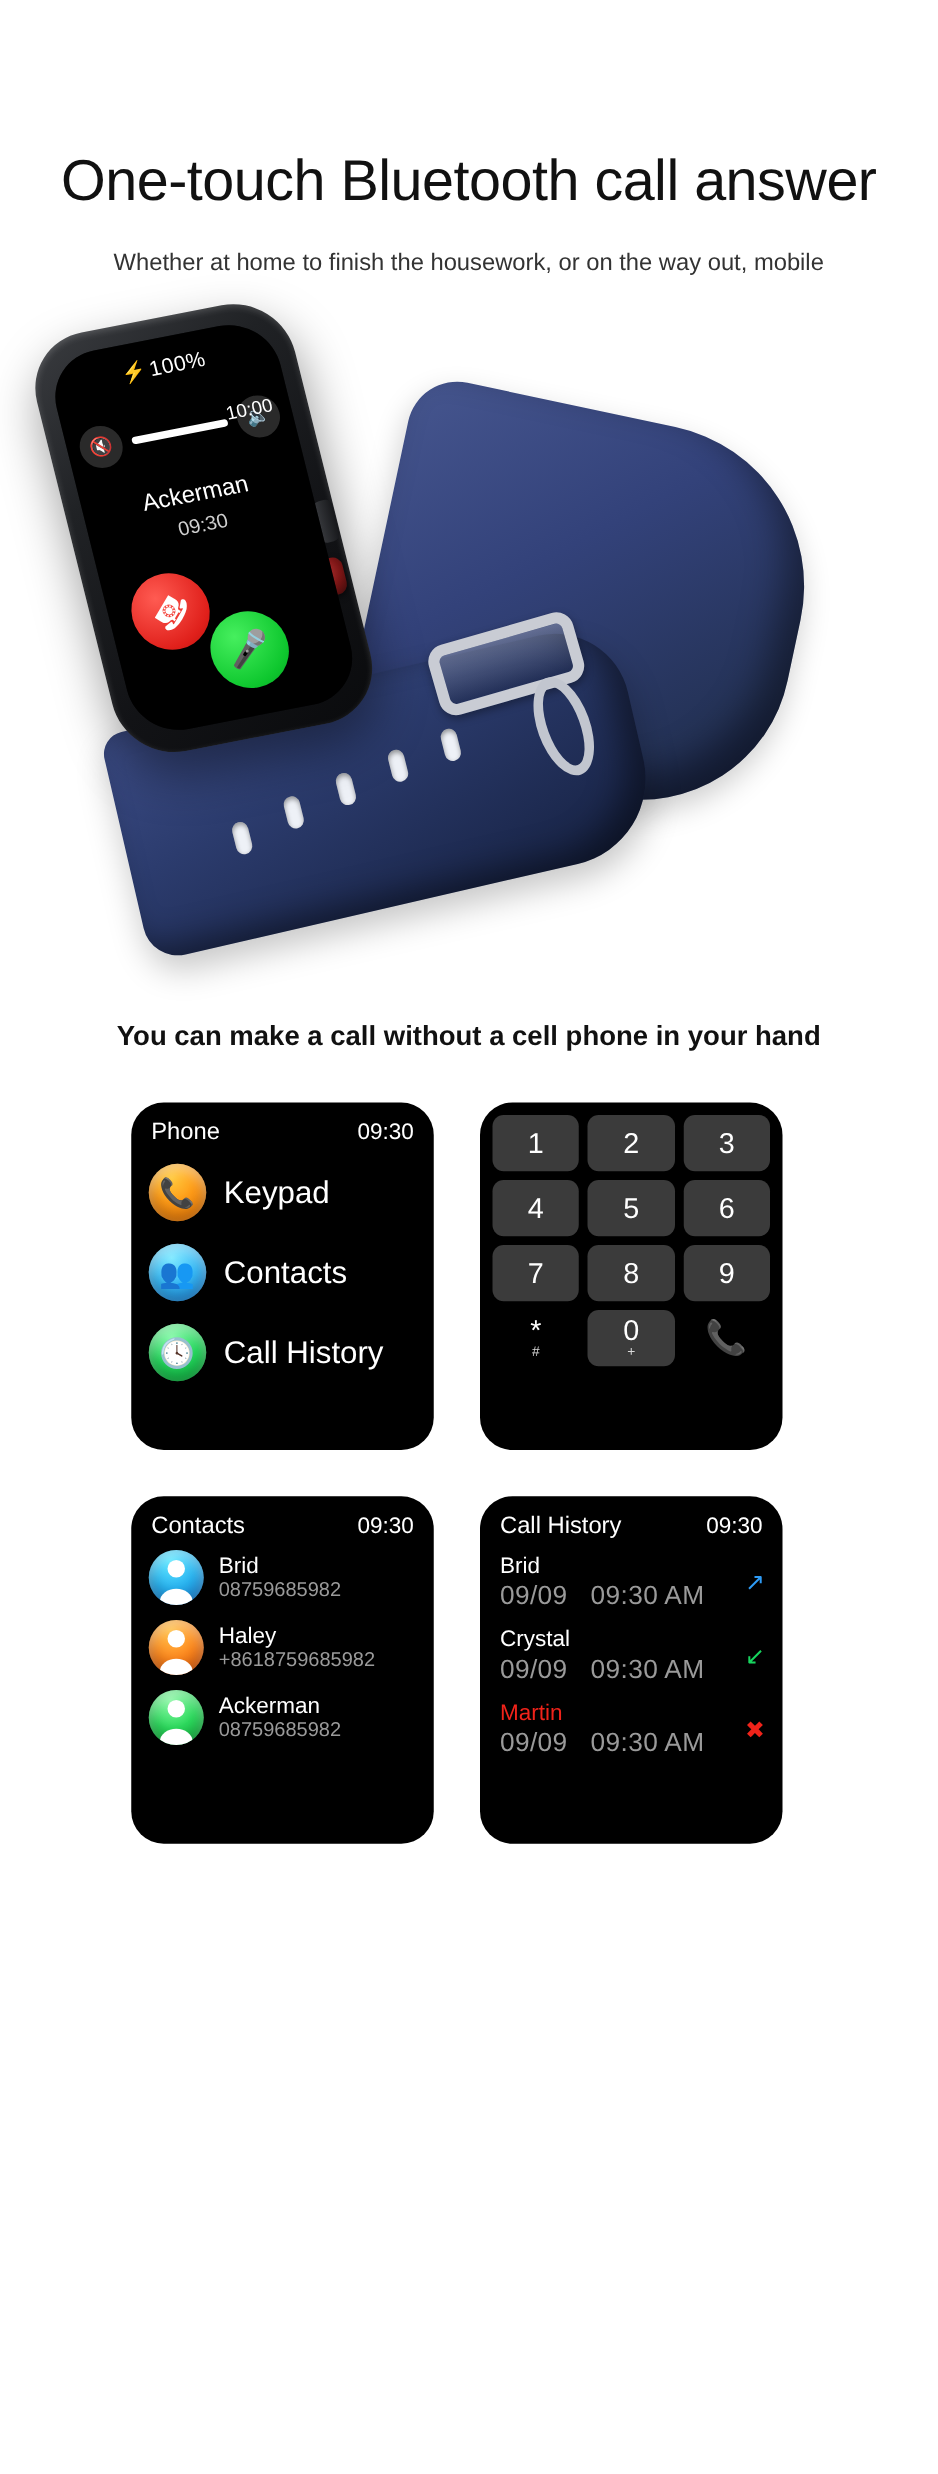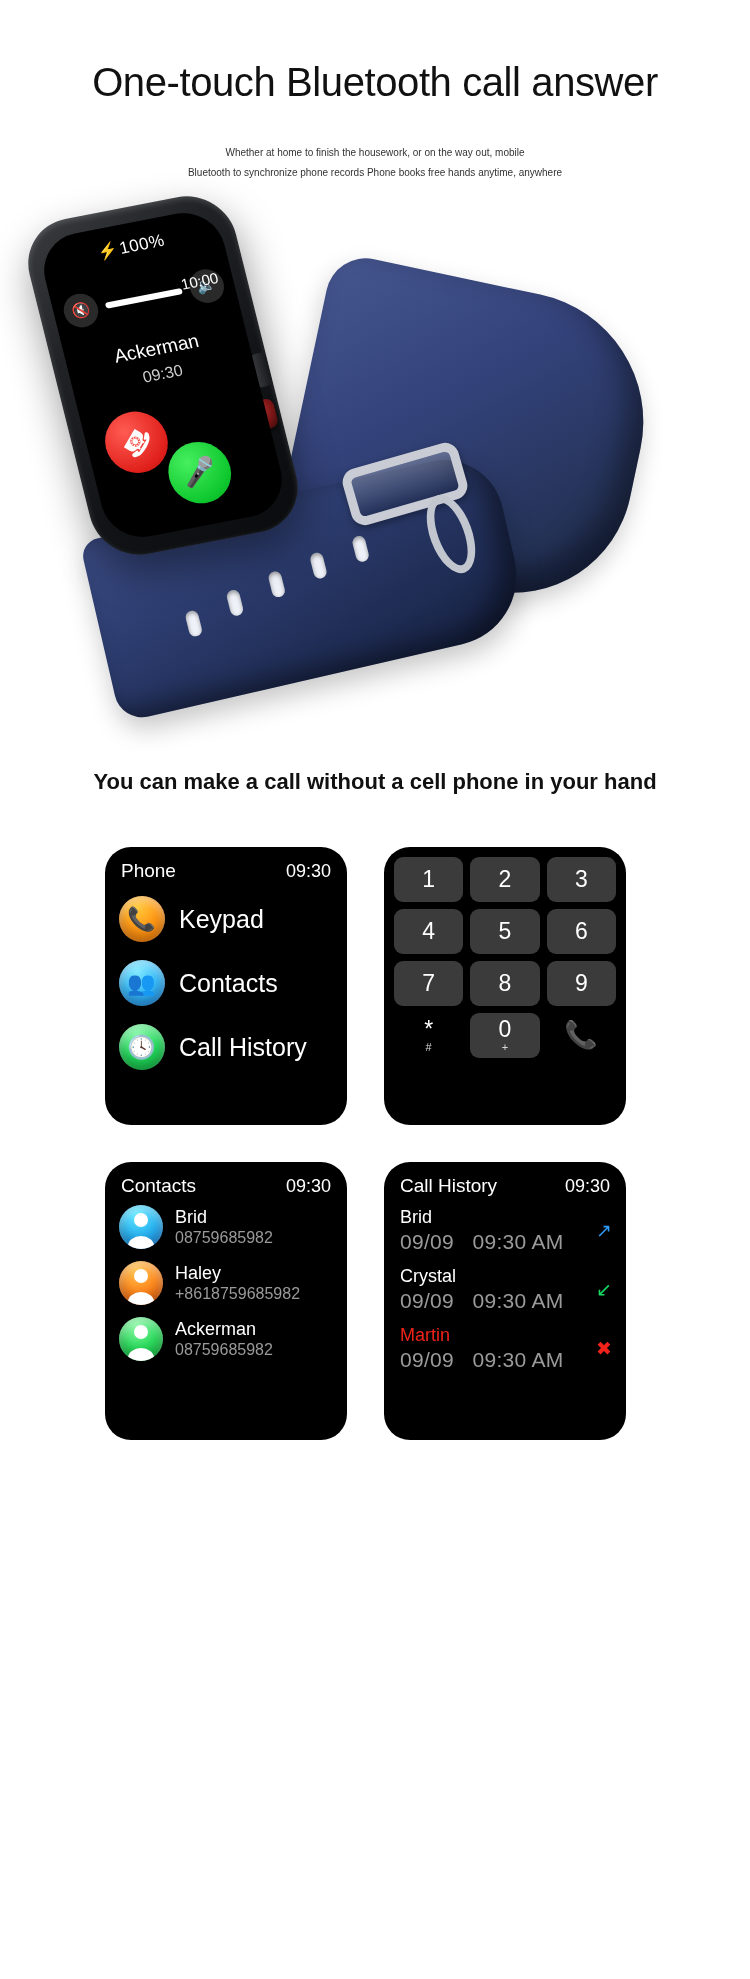--- a/index.html
+++ b/index.html
@@ -6,32 +6,32 @@
   html, body {
     width: 750px;
     background: #ffffff;
     font-family: "Liberation Sans", sans-serif;
   }
   body { width: 750px; height: 1979px; position: relative; overflow: hidden; }
 
   
   .hero-title {
     text-align: center;
-    font-size: 40px;
+    font-size: 46px;
     font-weight: 400;
     color: #111111;
     letter-spacing: -0.4px;
-    margin-top: 58px;
+    margin-top: 117px;
     line-height: 1.2;
   }
   .hero-sub {
-    margin: 37px auto 0;
+    margin: 20px auto 0;
     width: 620px;
     text-align: center;
-    font-size: 10px;
+    font-size: 19px;
     line-height: 2.0;
     color: #333333;
     font-weight: 400;
   }
 
   
   .watch-stage {
     position: relative;
     width: 750px;
     height: 560px;
@@ -176,21 +176,21 @@
   
   .sec2-title {
     text-align: center;
     font-size: 22px;
     font-weight: 700;
     color: #111111;
     margin-top: 16px;
   }
   .grid {
     width: 540px;
-    margin: 52px auto 0;
+    margin: 40px auto 0;
     display: grid;
     grid-template-columns: 242px 242px;
     column-gap: 28px;
     row-gap: 26px;
     gap: 37px;
   }
   .card {
     background: #000000;
     border-radius: 26px;
     height: 278px;
@@ -283,21 +283,20 @@
   .h-in { color: #17d45e; }
   .h-miss { color: #f0231a; }
 </style>
 </head>
 <body>
 
 <h1 class="hero-title">One-touch Bluetooth call answer</h1>
 
 <div class="hero-sub">
   <div>Whether at home to finish the housework, or on the way out, mobile</div>
-  <div>Bluetooth to synchronize phone records Phone books free hands anytime, anywhere</div>
 </div>
 
 <div class="watch-stage">
 
   <div class="strap-upper"></div>
   <div class="strap-lower"></div>
   <div class="strap-holes">
     <i style="left:10px;  top:40px;"></i>
     <i style="left:55px;  top:30px;"></i>
     <i style="left:100px; top:22px;"></i>

